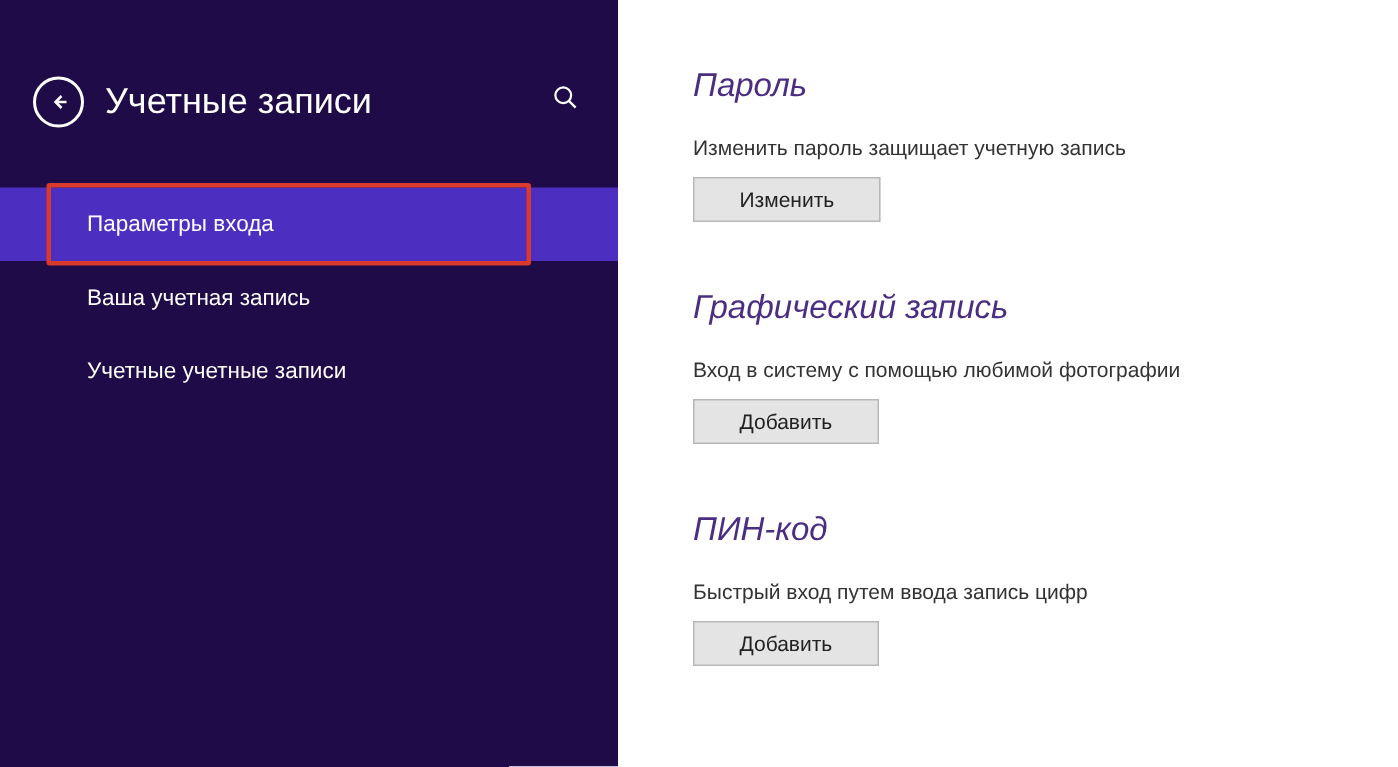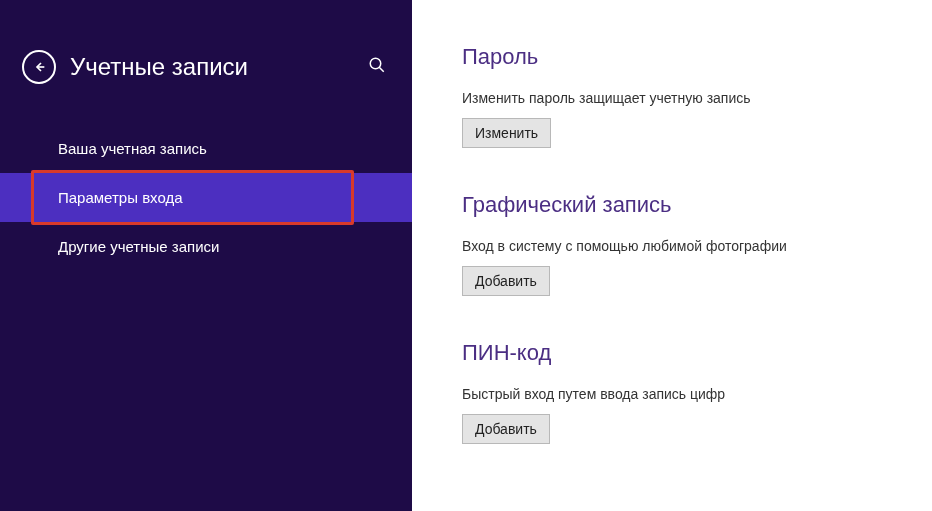--- a/index.html
+++ b/index.html
@@ -95,30 +95,31 @@
       overflow-y: auto;
     }
     .section {
       margin-bottom: 44px;
     }
     .section-title {
       font-size: 22px;
       font-weight: 400;
       color: #4b2e83;
       margin-bottom: 20px;
+      font-style: italic;
     }
     .section-desc {
       font-size: 14px;
       color: #333333;
       margin-bottom: 12px;
     }
     .action-btn {
       background: #e4e4e4;
       border: 1px solid #b8b8b8;
-      padding: 6px 12px;
+      padding: 6px 30px;
       font-size: 14px;
       color: #222222;
       cursor: pointer;
       font-family: inherit;
     }
   </style>
 </head>
 <body>
 
 <div class="sidebar">
@@ -134,29 +135,29 @@
     </div>
     <div class="search-btn">
       <svg viewBox="0 0 24 24">
         <circle cx="10" cy="10" r="7"></circle>
         <line x1="21" y1="21" x2="15" y2="15"></line>
       </svg>
     </div>
   </div>
 
   <div class="sidebar-items">
-    <div class="sidebar-item">
-      <span>Ваша учетная запись</span>
-    </div>
     <div class="sidebar-item active">
       <span>Параметры входа</span>
       <div class="highlight-box"></div>
     </div>
     <div class="sidebar-item">
-      <span>Другие учетные записи</span>
+      <span>Ваша учетная запись</span>
+    </div>
+    <div class="sidebar-item">
+      <span>Учетные учетные записи</span>
     </div>
   </div>
 </div>
 
 <div class="main">
 
   <div class="section">
     <h2 class="section-title">Пароль</h2>
     <p class="section-desc">Изменить пароль защищает учетную запись</p>
     <button class="action-btn">Изменить</button>

